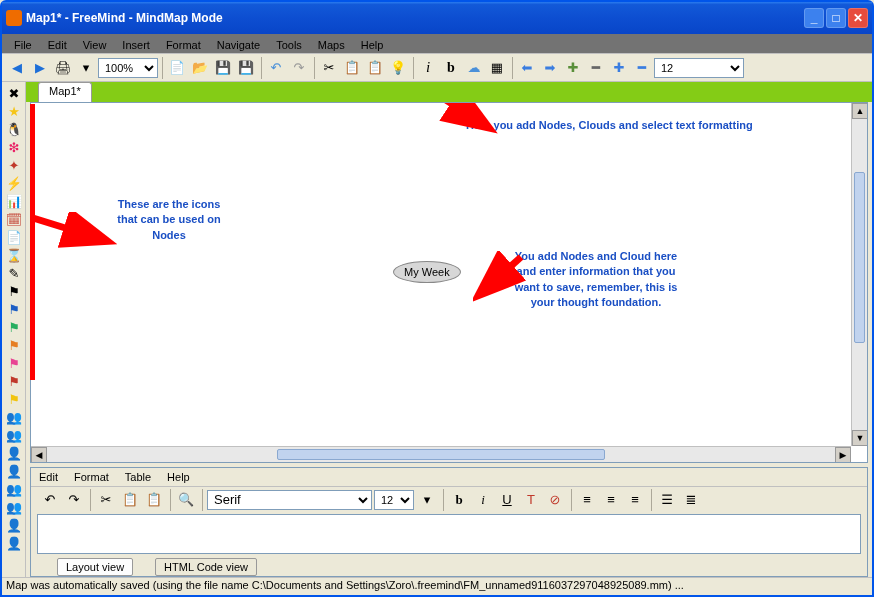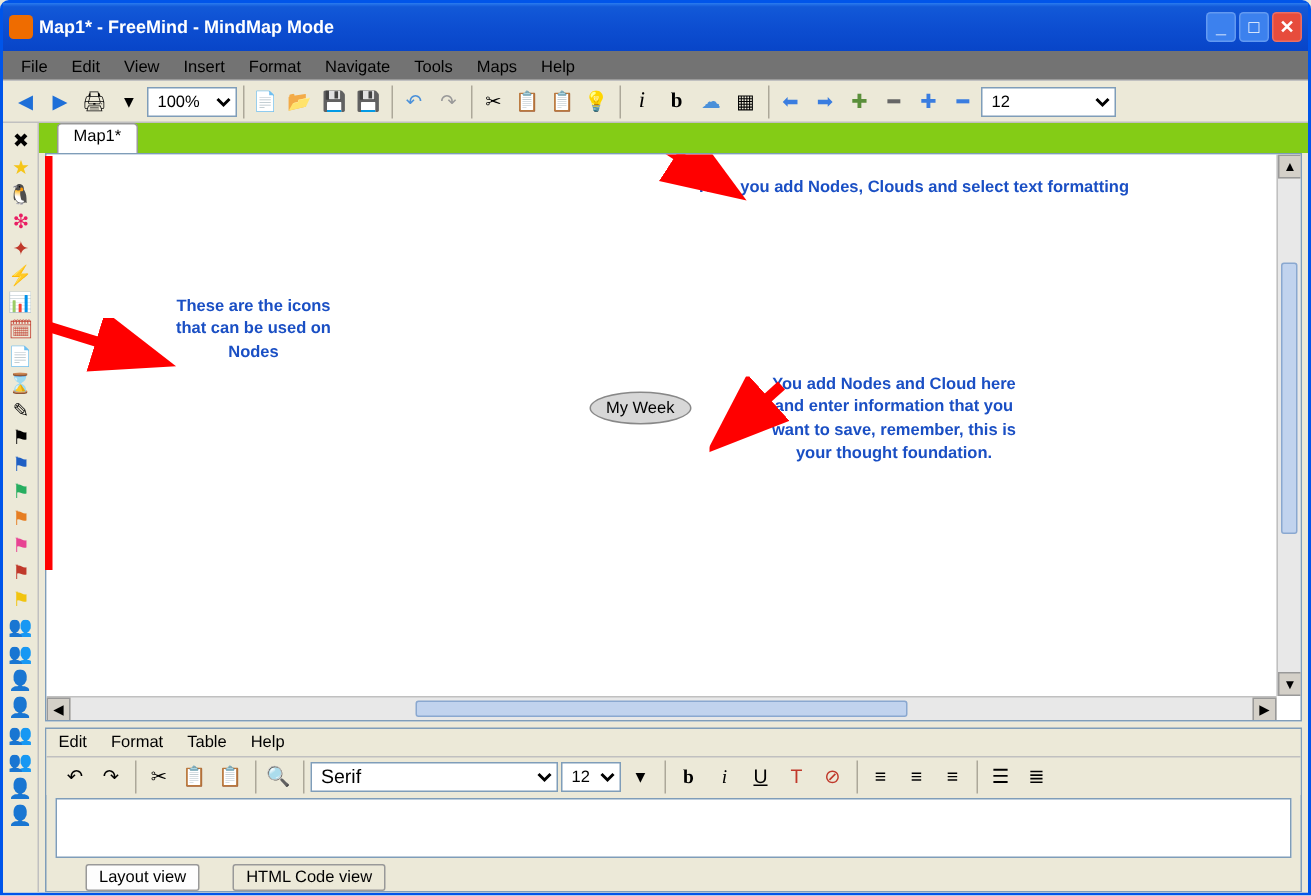--- a/index.html
+++ b/index.html
@@ -230,14 +230,15 @@
         </div>
         <div class="bp-edit"></div>
         <div class="bp-tabs">
           <div class="bp-tab">Layout view</div>
           <div class="bp-tab inactive">HTML Code view</div>
         </div>
       </div>
     </div>
   </div>
 
+  <div class="statusbar">Map was automatically saved (using the file name C:\Documents and Settings\Zoro\.freemind\FM_unnamed9116037297048925089.mm) ...</div>
 </div>
 <div class="redline"></div>
 
 </body></html>

